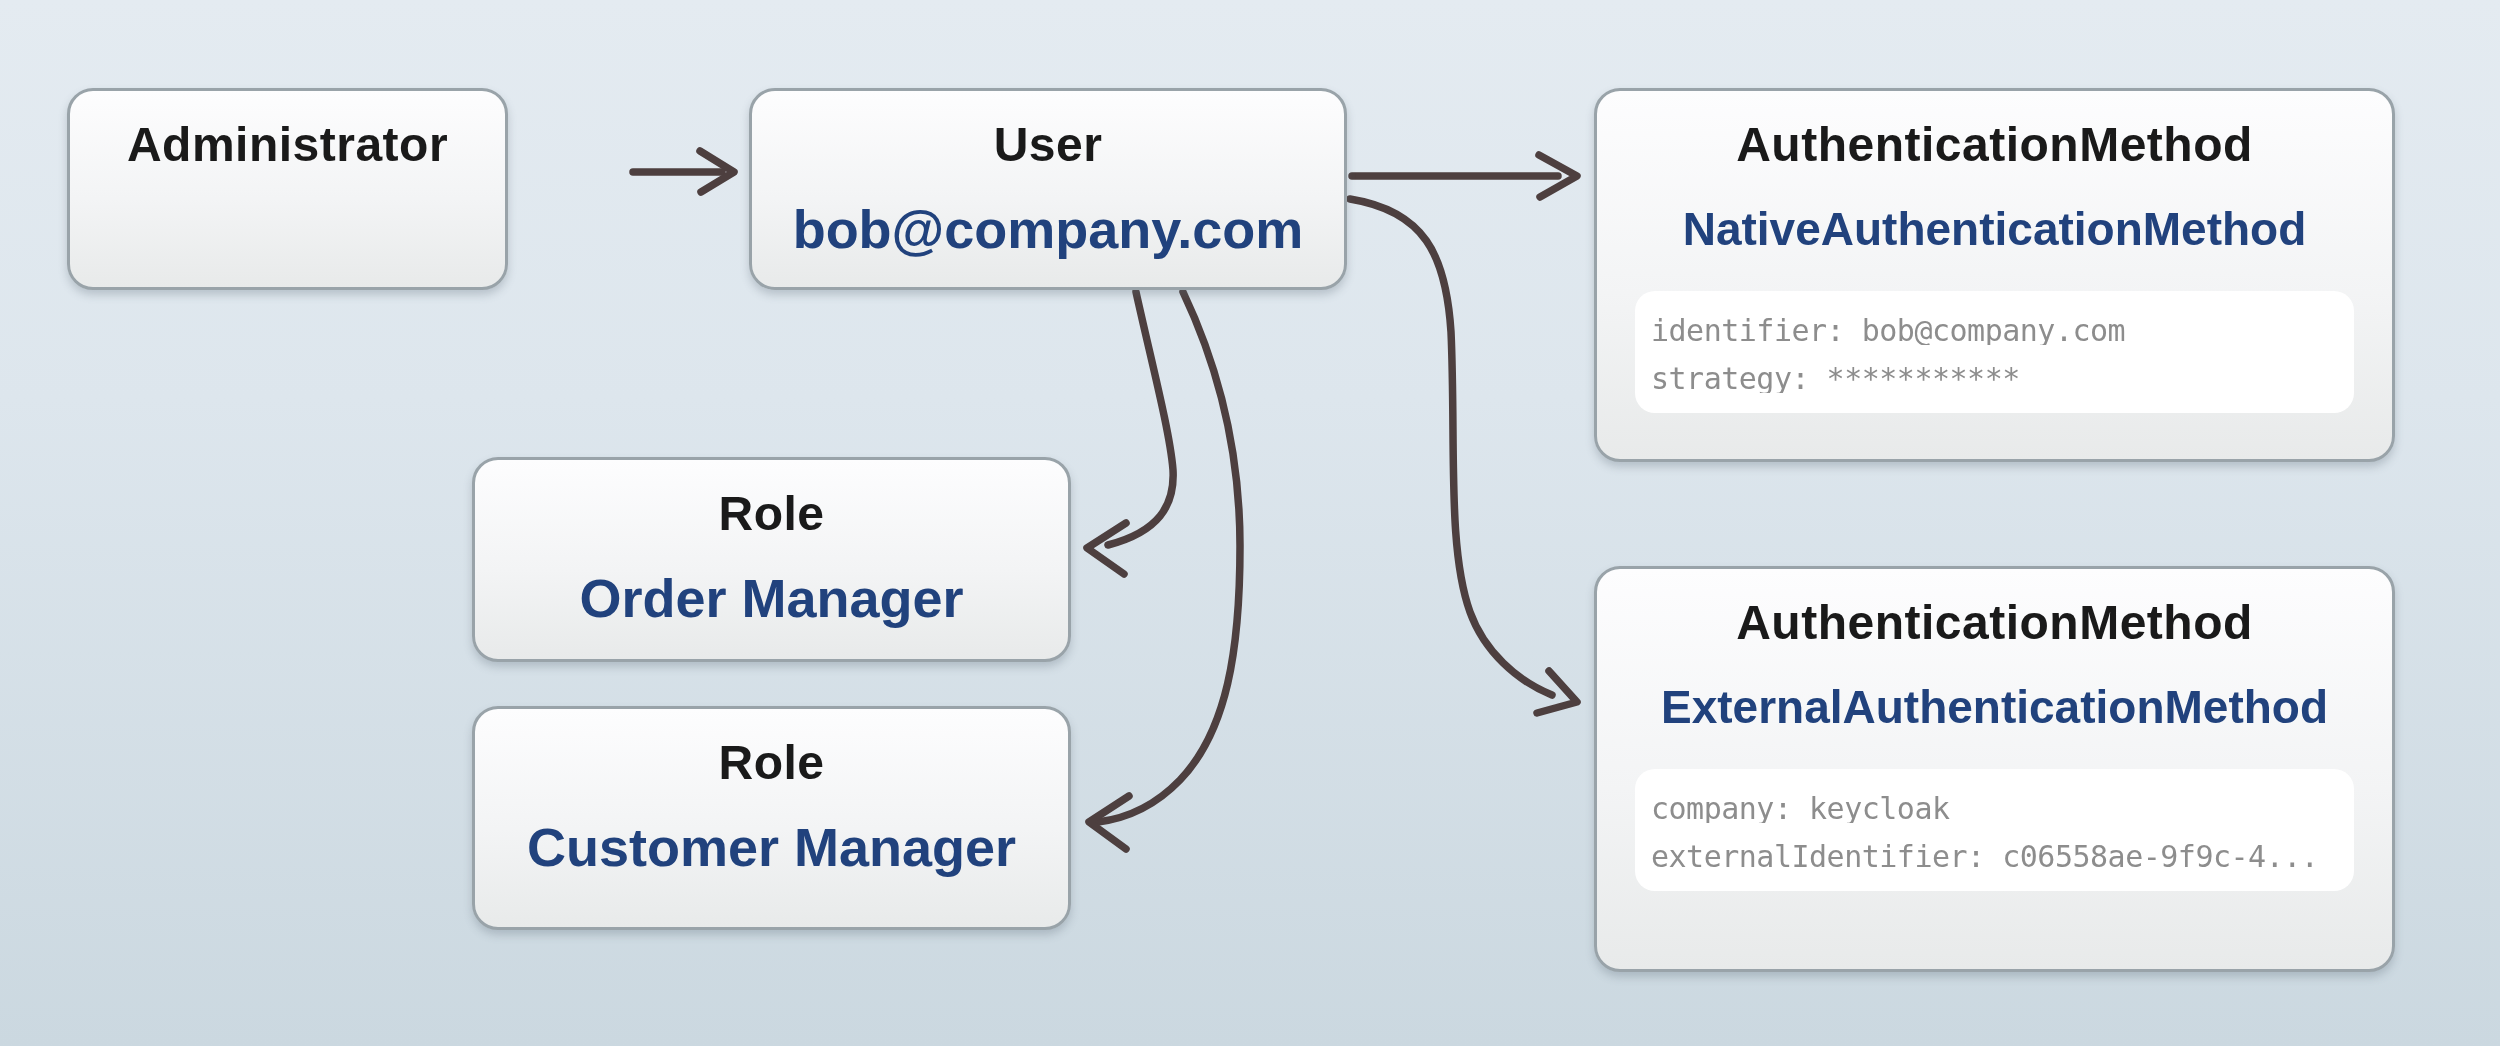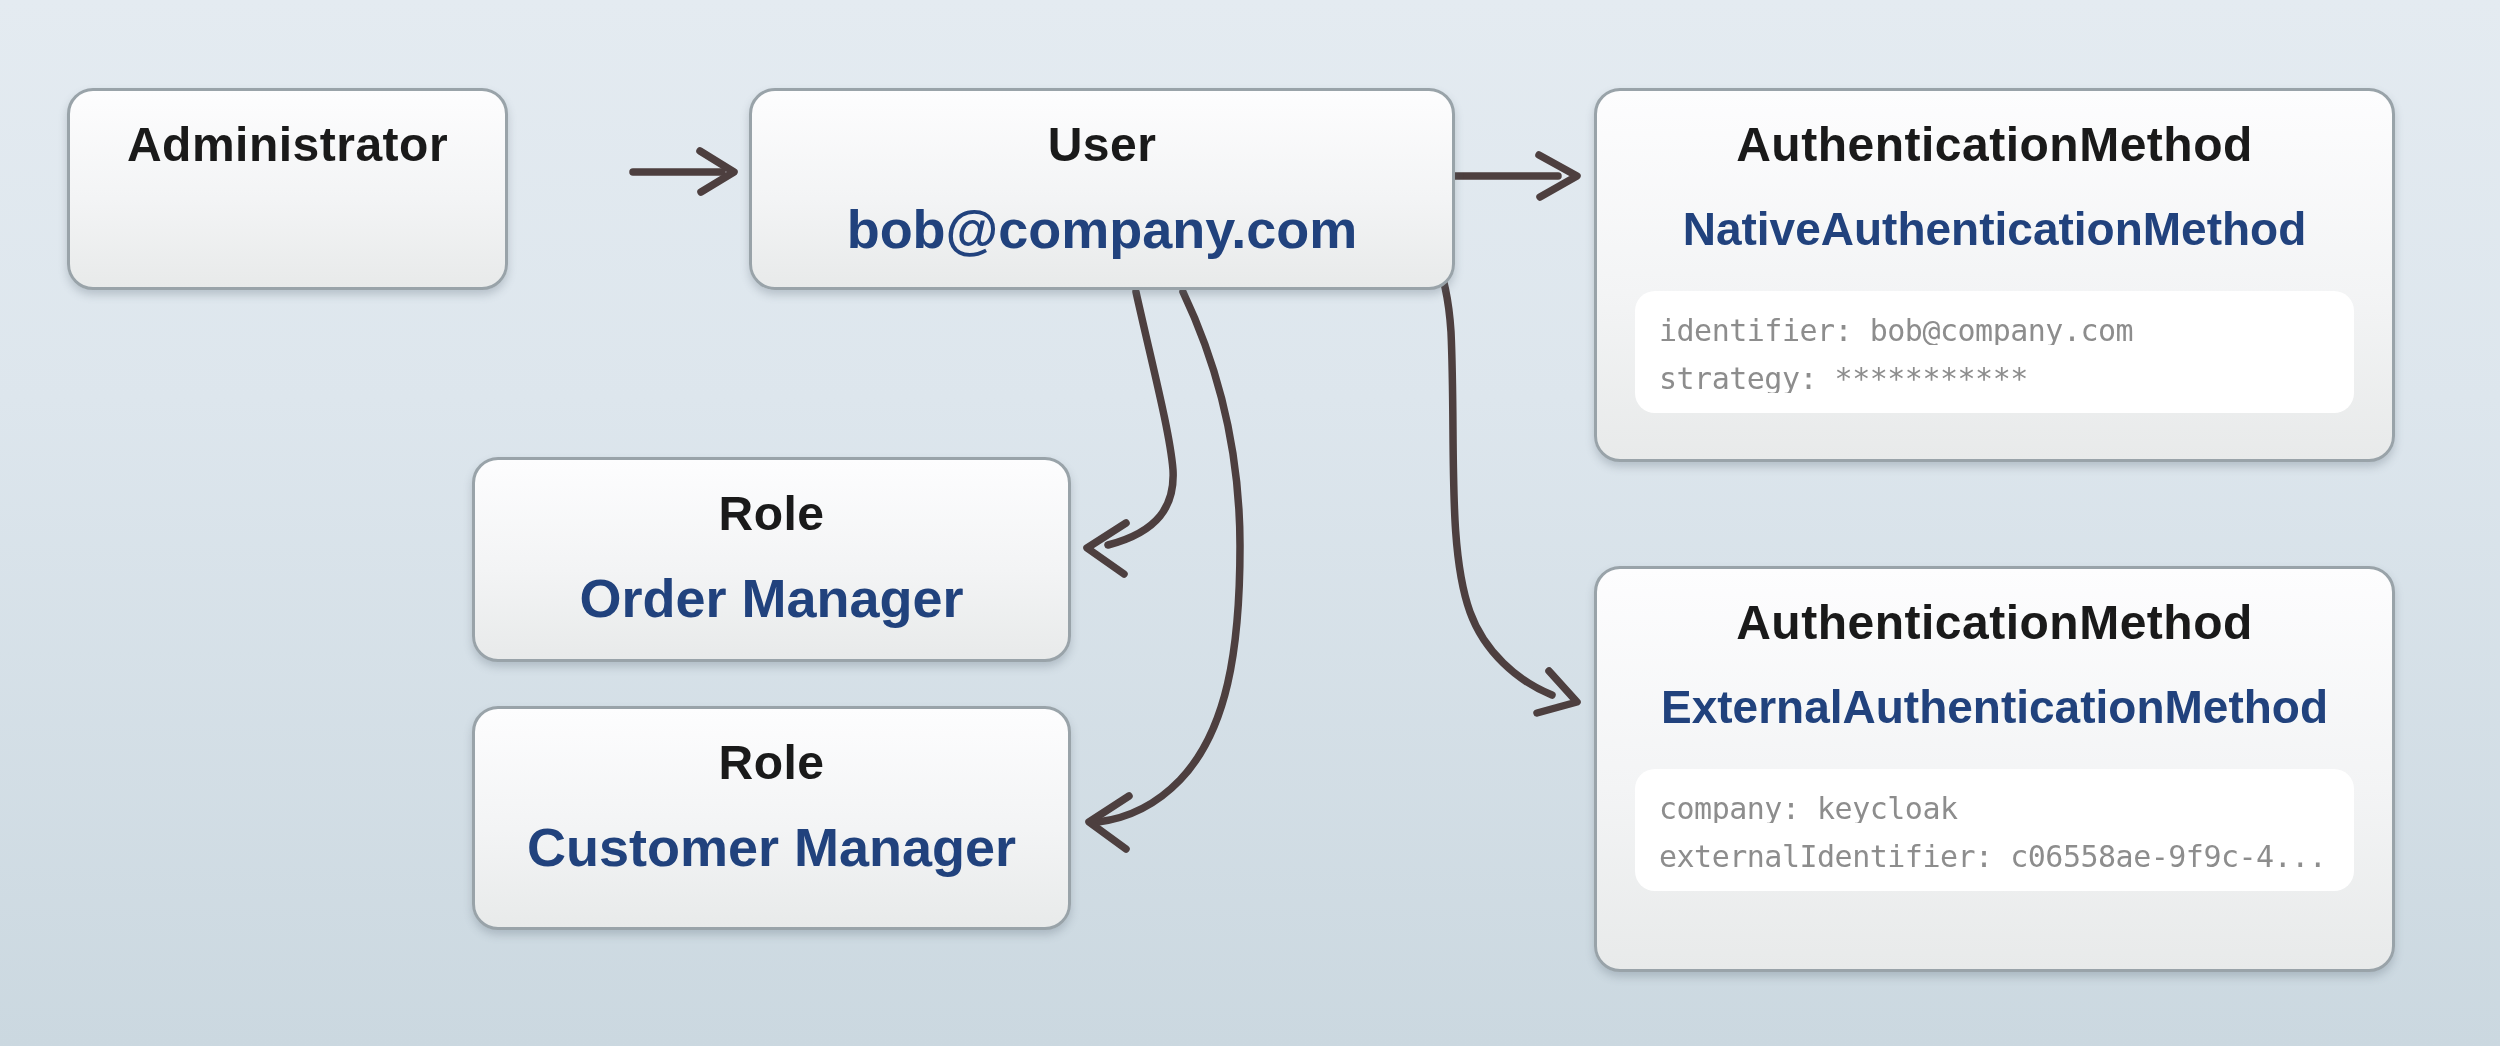--- a/index.html
+++ b/index.html
@@ -59,21 +59,21 @@
   }
   .node.auth .value{
     top:112px;
     font-size:46px;line-height:52px;
   }
   .props{
     position:absolute;top:200px;left:38px;right:38px;height:122px;
     box-sizing:border-box;
     background:var(--property-panel);
     border-radius:20px;
-    padding:20px 24px;
+    padding:20px 16px;
     display:flex;flex-direction:column;justify-content:center;gap:14px;
   }
   .prop-line{
     font-family:"DejaVu Sans Mono","Liberation Mono",monospace;
     font-size:30px;line-height:40px;
     letter-spacing:-0.5px;
     color:var(--property-text);
     white-space:nowrap;overflow:hidden;
     text-align:left;
   }
@@ -103,21 +103,21 @@
     <g>
       <path class="edge" d="M 1183 292 C 1220 370 1240 452 1240 546 C 1240 650 1227 731 1180 780 C 1152 809 1122 819 1098 822"></path>
       <path class="edge" d="M 1129 796 L 1089 822 L 1126 849"></path>
     </g>
   </svg>
 
   <div class="node" style="left:67px;top:88px;width:441px;height:202px;">
     <div class="title">Administrator</div>
   </div>
 
-  <div class="node" style="left:749px;top:88px;width:706px;height:202px;">
+  <div class="node" style="left:749px;top:88px;width:598px;height:202px;">
     <div class="title">User</div>
     <div class="value">bob@company.com</div>
   </div>
 
   <div class="node auth" style="left:1594px;top:88px;width:801px;height:374px;">
     <div class="title">AuthenticationMethod</div>
     <div class="value">NativeAuthenticationMethod</div>
     <div class="props">
       <div class="prop-line">identifier: bob@company.com</div>
       <div class="prop-line">strategy: ***********</div>

